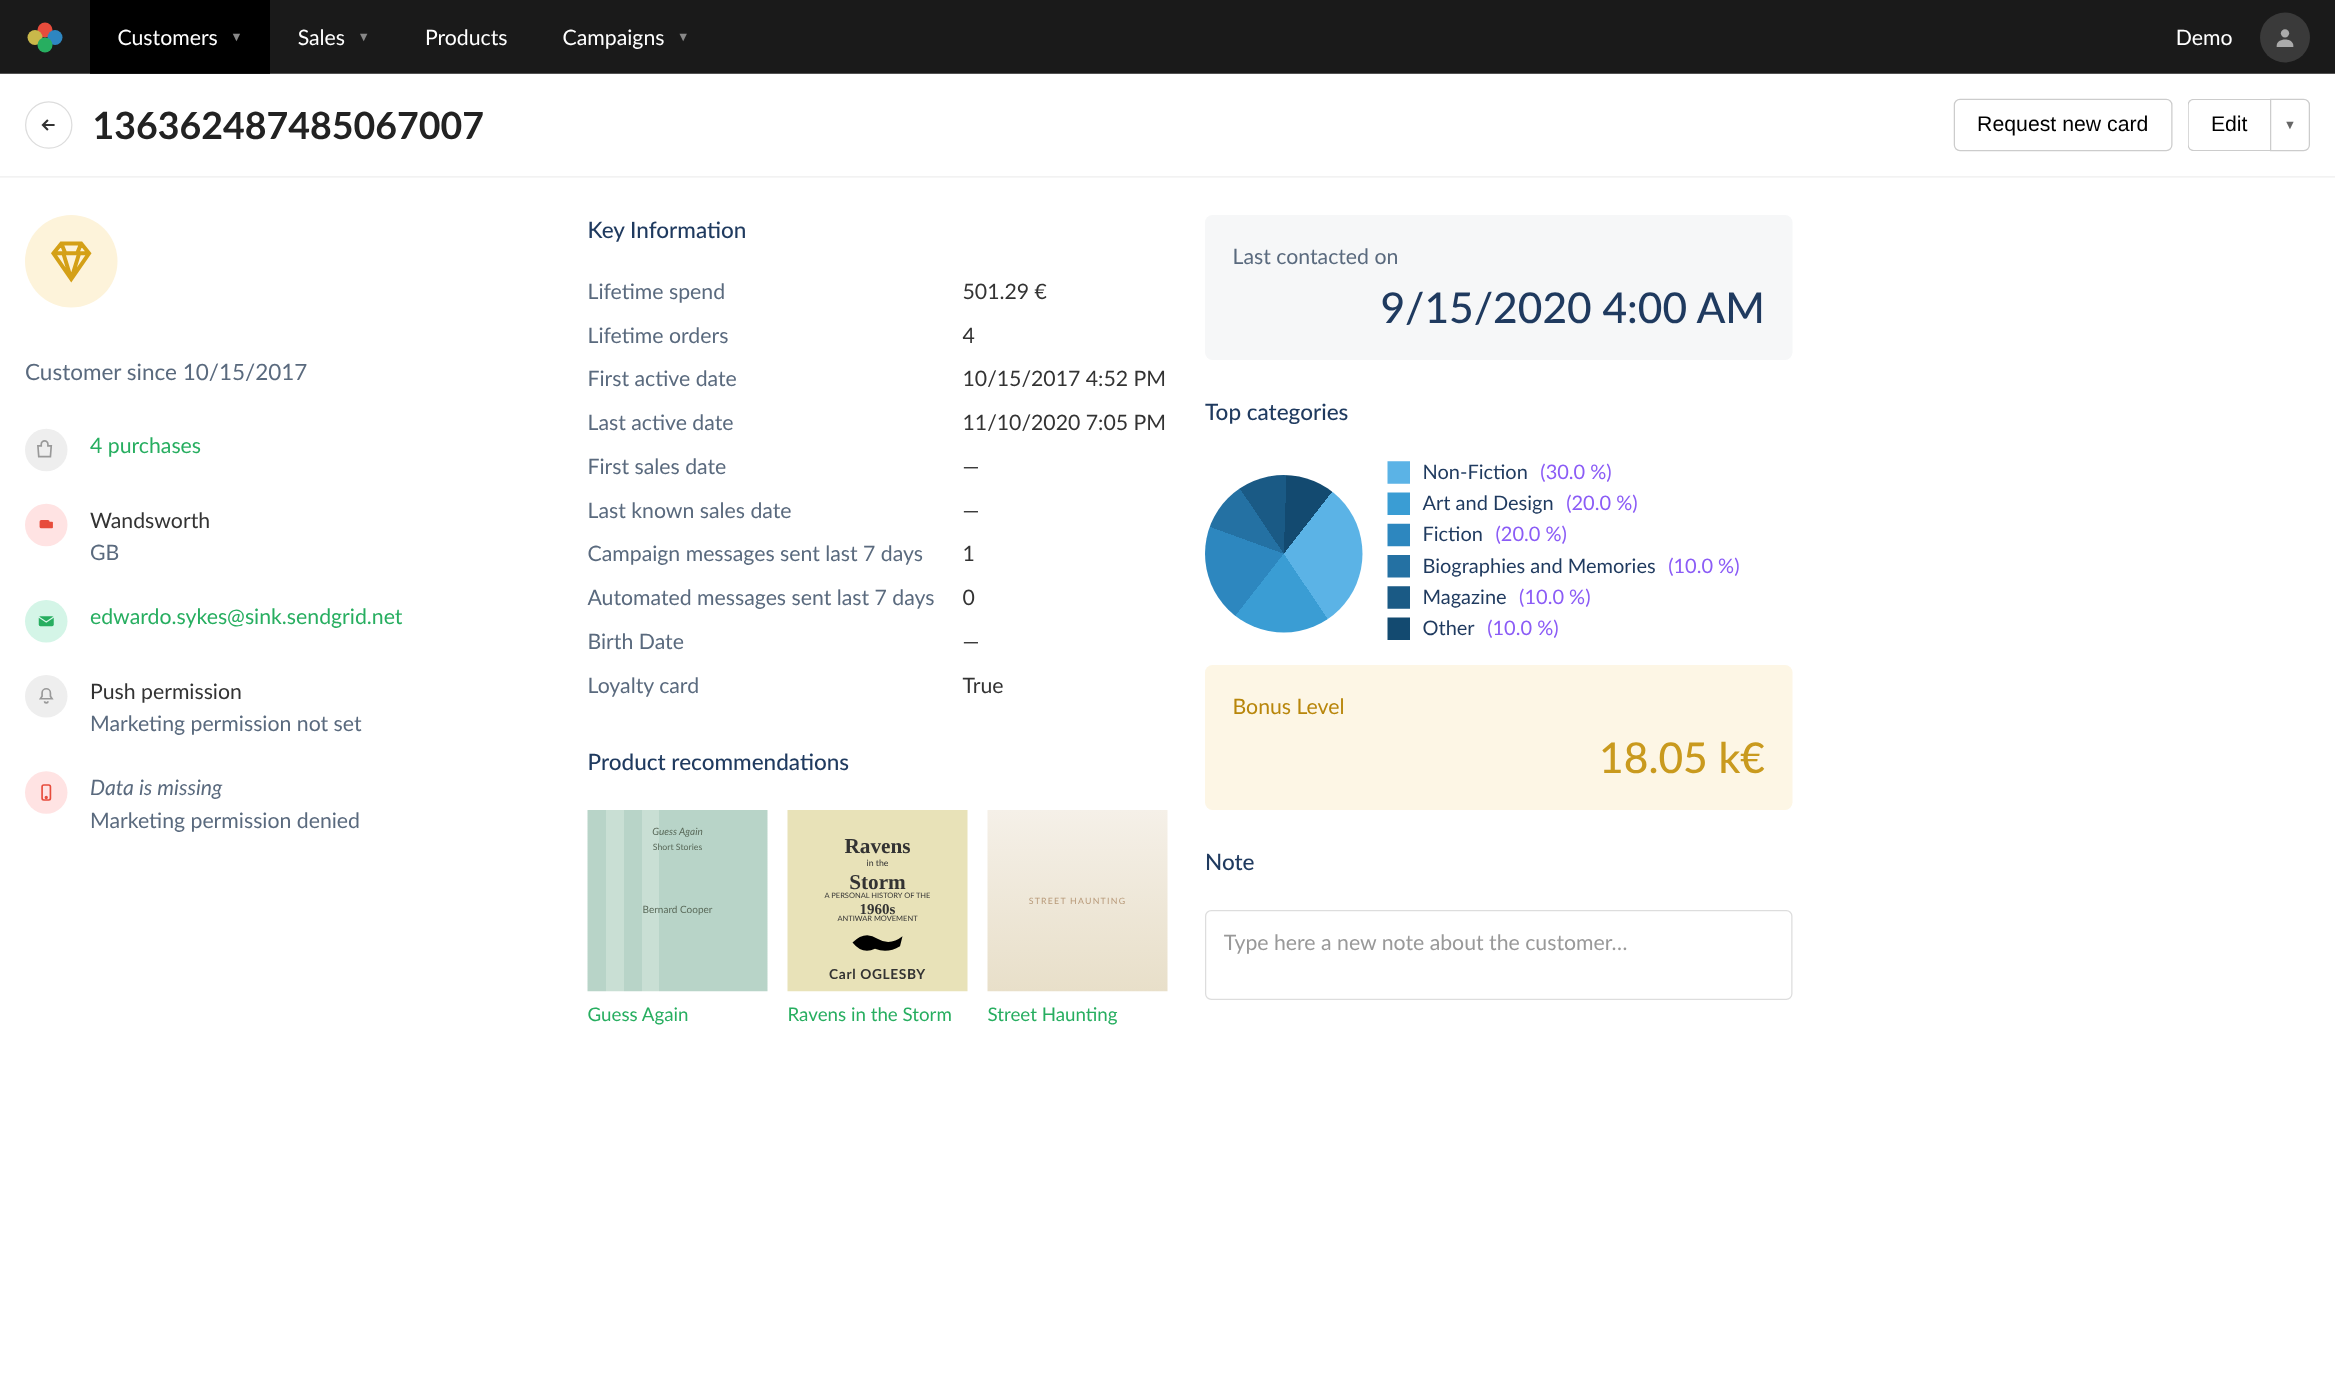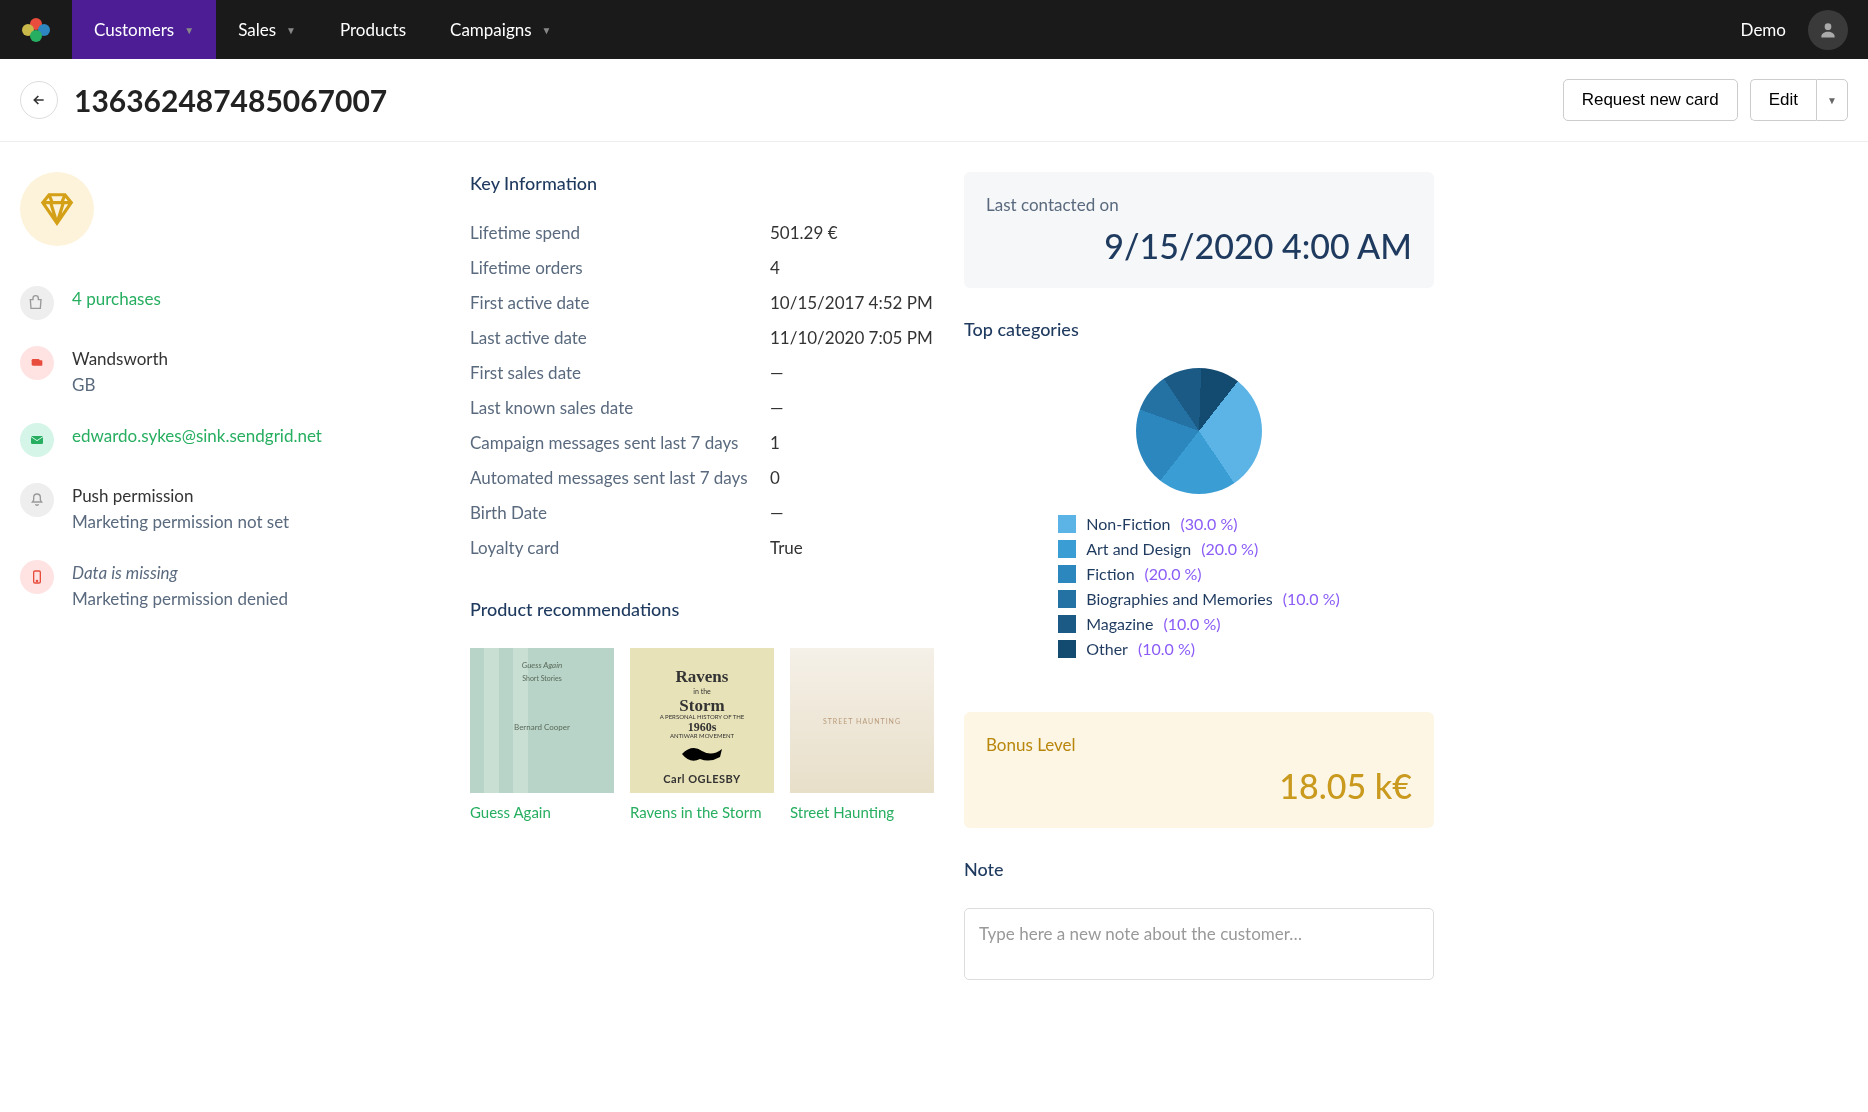--- a/index.html
+++ b/index.html
@@ -3,21 +3,21 @@
 <meta charset="utf-8">
 <style>
 * { margin: 0; padding: 0; box-sizing: border-box; }
 body { font-family: "Lato", "Helvetica Neue", Arial, sans-serif; color: #333; background: #fff; }
 
 
 .top-nav { background: #1a1a1a; height: 59px; display: flex; align-items: center; padding: 0 20px 0 0; }
 .logo-box { width: 72px; height: 59px; display: flex; align-items: center; justify-content: center; }
 .nav-items { display: flex; flex: 1; }
 .nav-item { color: #fff; padding: 0 22px; height: 59px; display: flex; align-items: center; gap: 10px; cursor: pointer; font-size: 17px; }
-.nav-item.active { background: #4c1d95; }
+.nav-item.active { background: #000000; }
 .nav-item .caret { font-size: 10px; color: #888; }
 .nav-right { display: flex; align-items: center; gap: 22px; color: #fff; font-size: 17px; }
 .avatar-circle { width: 40px; height: 40px; border-radius: 50%; background: #3a3a3a; display: flex; align-items: center; justify-content: center; color: #888; }
 
 
 .page-header { display: flex; align-items: center; padding: 20px; border-bottom: 1px solid #eee; gap: 16px; }
 .back-btn { width: 38px; height: 38px; border-radius: 50%; border: 1px solid #ddd; display: flex; align-items: center; justify-content: center; cursor: pointer; font-size: 18px; }
 .page-title { font-size: 30px; font-weight: 700; color: #222; flex: 1; }
 .header-actions { display: flex; gap: 12px; }
 .btn { border: 1px solid #ccc; border-radius: 5px; padding: 10px 18px; background: #fff; font-size: 17px; cursor: pointer; }
@@ -58,21 +58,21 @@
 .rec-title { color: #27ae60; font-size: 15px; }
 
 
 .right-col { }
 .card-box { background: #f6f7f8; border-radius: 6px; padding: 22px; margin-bottom: 30px; }
 .card-box.bonus { background: #fdf6e5; }
 .card-label { color: #5a6a7e; font-size: 17px; }
 .card-label.bonus { color: #b8860b; }
 .card-big { font-size: 34px; font-weight: 500; color: #1f3a5f; text-align: right; margin-top: 10px; }
 .card-big.bonus { color: #c99a1e; }
-.categories { display: flex; gap: 20px; align-items: center; margin-top: 20px; margin-bottom: 48px; flex-direction: column; }
+.categories { display: flex; gap: 20px; align-items: center; margin-top: 20px; margin-bottom: 14px; }
 .pie-donut { width: 126px; height: 126px; border-radius: 50%; flex-shrink: 0; }
 .legend { font-size: 16px; }
 .legend-row { display: flex; align-items: center; gap: 10px; margin-bottom: 6px; }
 .legend-swatch { width: 18px; height: 18px; flex-shrink: 0; }
 .legend-label { color: #1f3a5f; }
 .legend-pct { color: #8b5cf6; }
 .note-input { width: 100%; border: 1px solid #ddd; border-radius: 5px; padding: 14px; font-size: 17px; color: #333; font-family: inherit; resize: none; }
 .note-input::placeholder { color: #999; }
 
 
@@ -147,20 +147,21 @@
 </div>
 
 <div class="main">
 
   <div class="left-col">
     <div class="diamond-badge">
       <svg width="38" height="38" viewBox="0 0 24 24" fill="none" stroke="#d4a017" stroke-width="2">
         <path d="M3 8 L7 3 H17 L21 8 L12 21 Z M3 8 H21 M8 8 L12 21 M16 8 L12 21 M7 3 L9 8 M17 3 L15 8"></path>
       </svg>
     </div>
+    <div class="cust-since">Customer since 10/15/2017</div>
 
     <div class="info-row">
       <div class="info-icon icon-bag">
         <svg width="16" height="16" viewBox="0 0 24 24" fill="#999">
             <path d="M6 7 V5 a4 4 0 0 1 8 0 v2 h4 l-1 13 H3 L2 7 z" fill="none" stroke="#999" stroke-width="2"></path>
           </svg>
       </div>
       <div class="info-text"><span class="green">4 purchases</span></div>
     </div>
 

